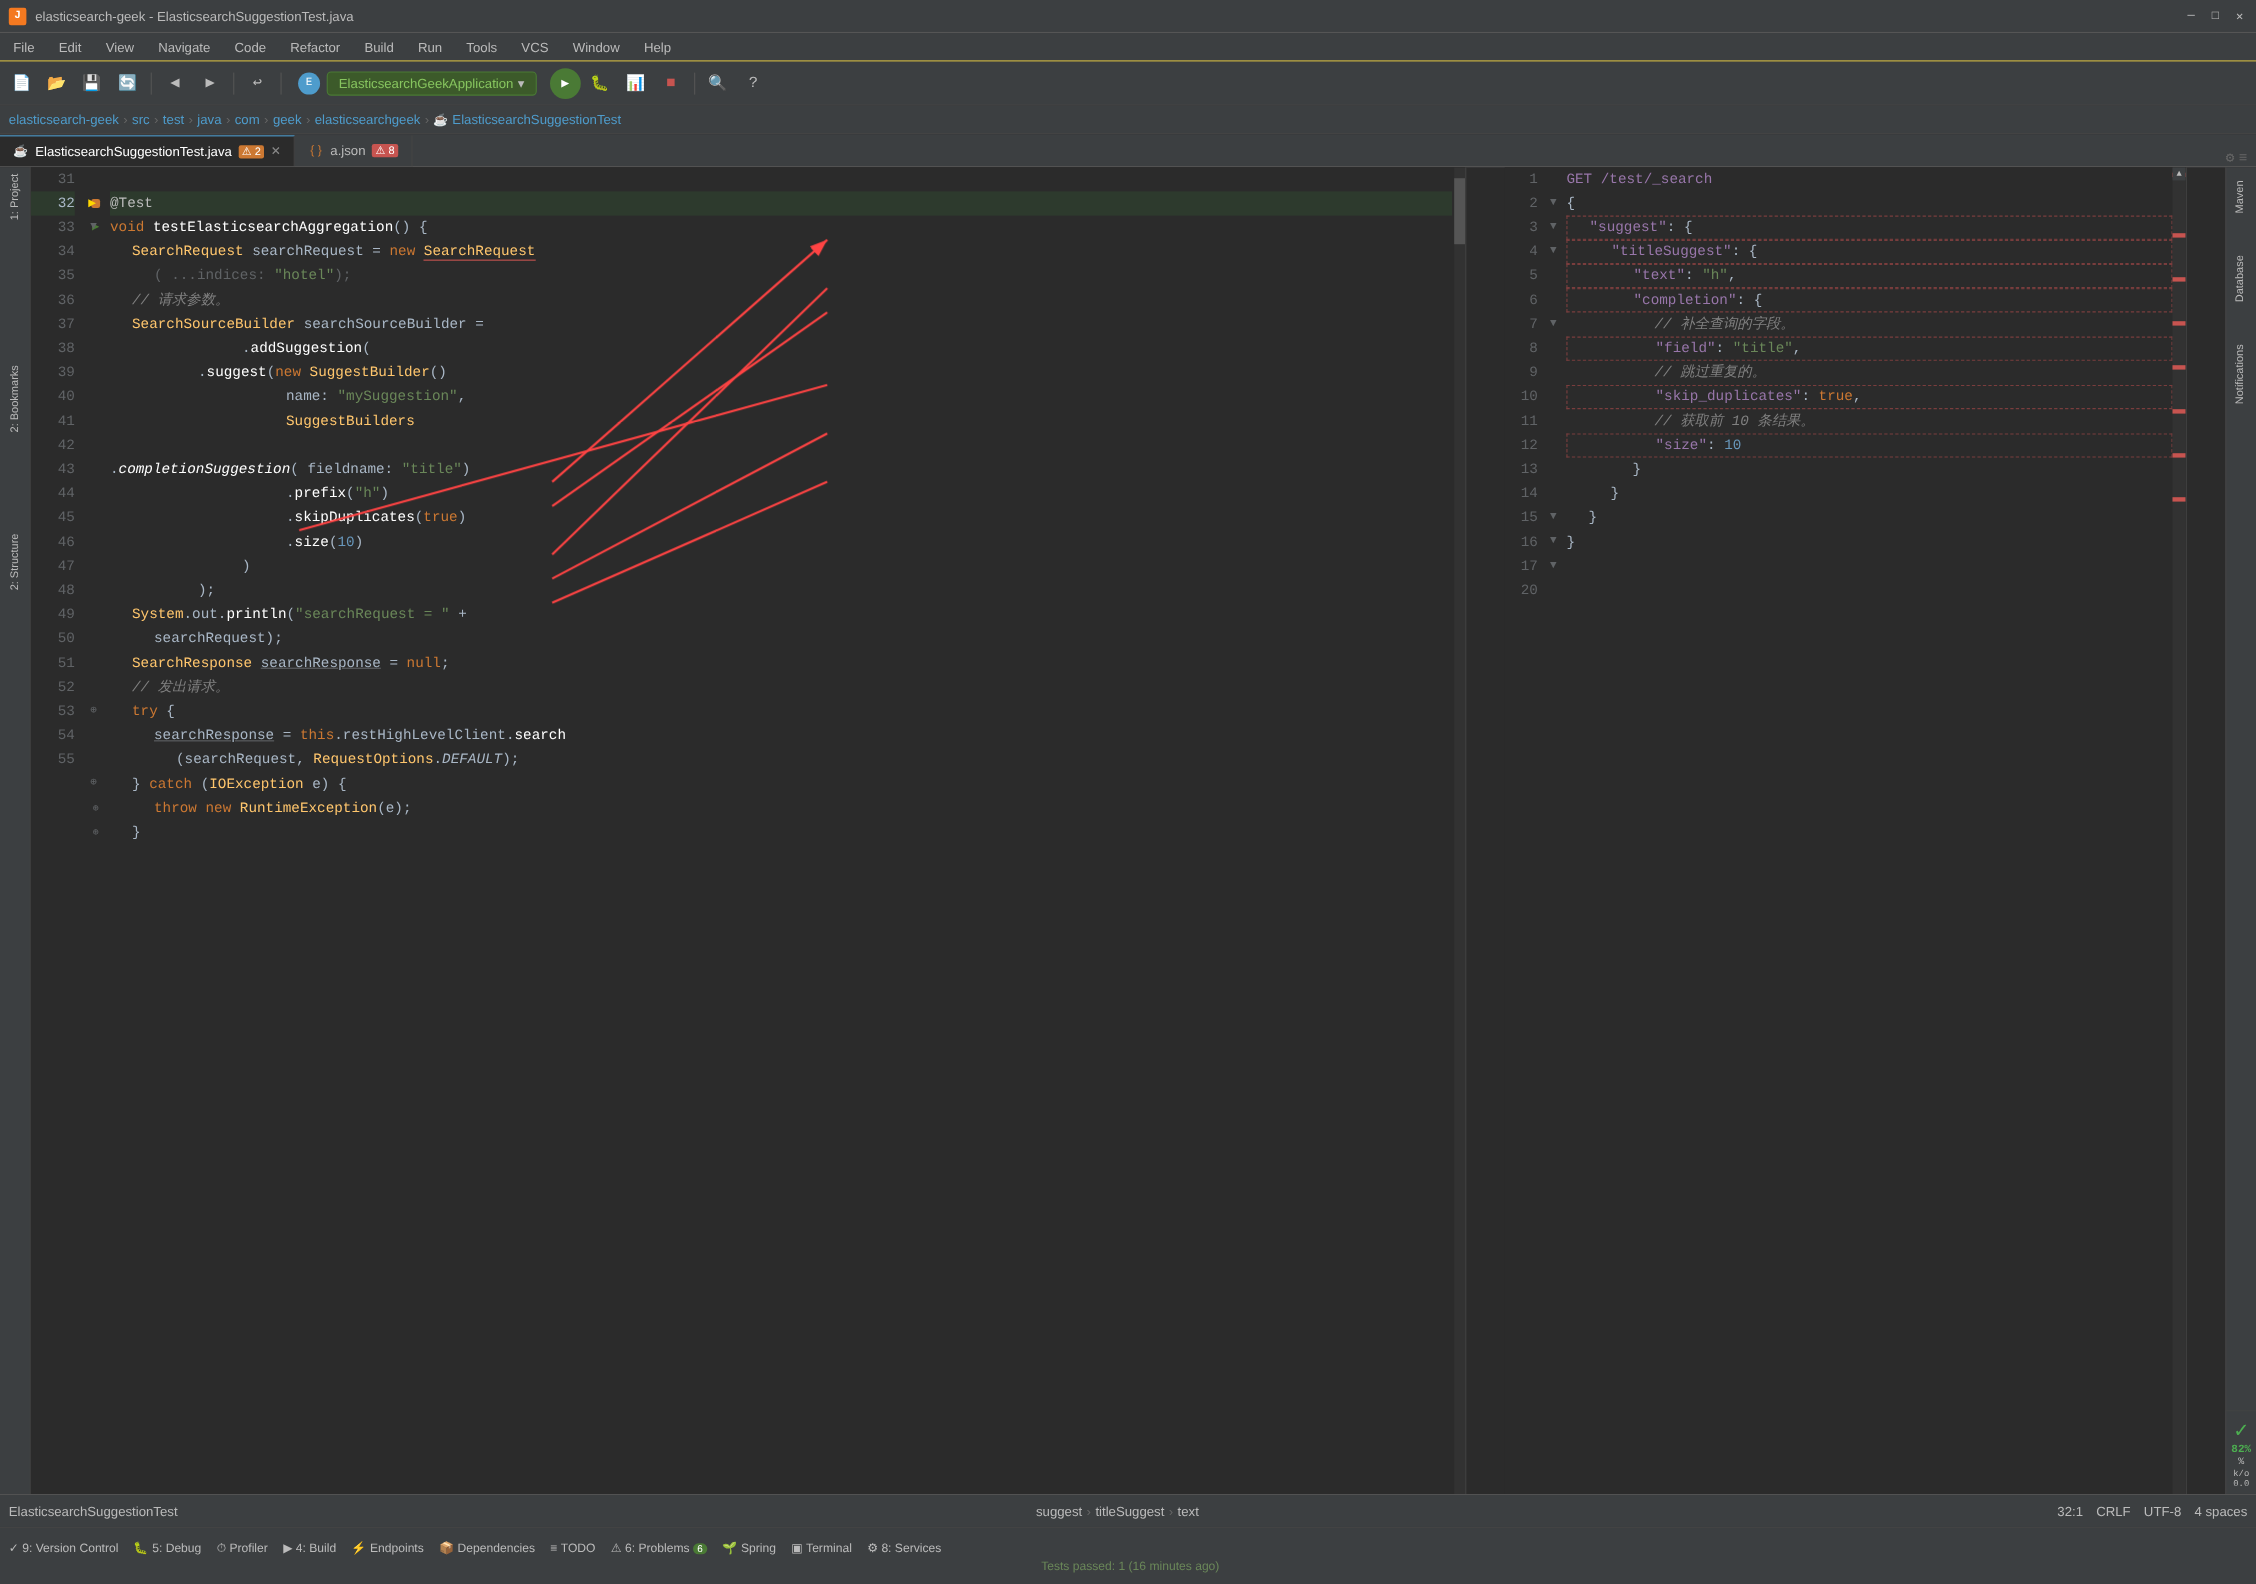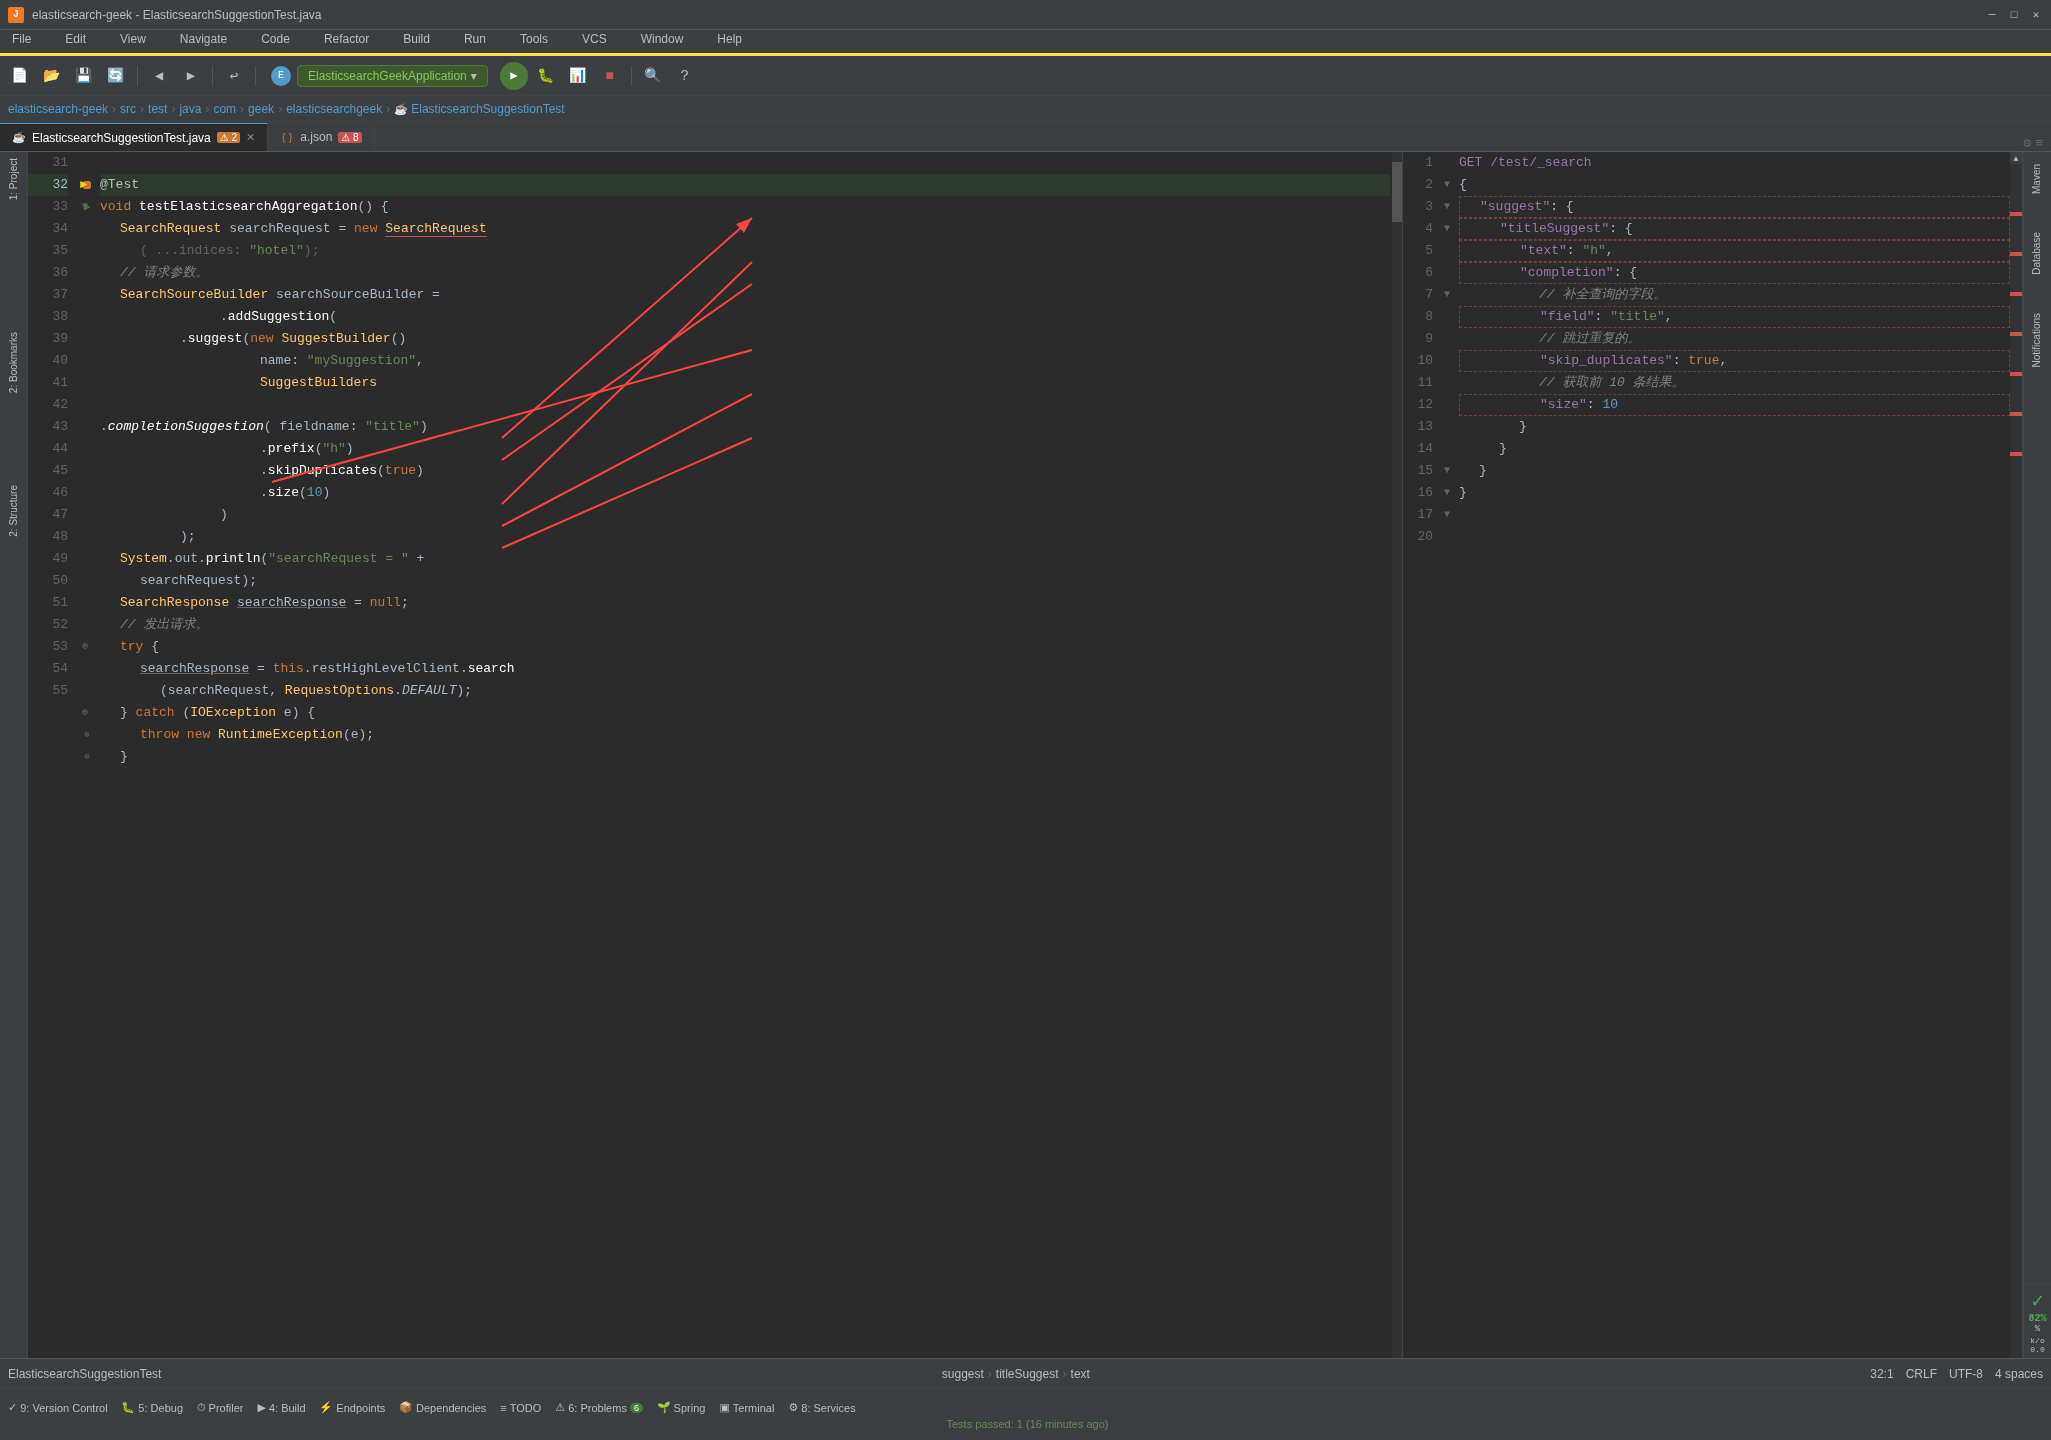--- a/index.html
+++ b/index.html
@@ -60,23 +60,24 @@
       color: #bbb;
       font-size: 11px;
       cursor: pointer;
     }
 
     
     #menu-bar {
       height: 26px;
       background: #3c3f41;
       display: flex;
+      align-items: center;
       padding: 0 4px;
-      gap: 18px;
-      border-bottom: 3px solid #fde047;
+      gap: 6px;
+      border-bottom: 1px solid #fde047;
       font-family: sans-serif;
       font-size: 12px;
     }
     .menu-item {
       padding: 2px 8px;
       color: #bbb;
       cursor: pointer;
     }
 
     
@@ -481,21 +482,21 @@
 </div>
 
 <div id="main-area" style="position:relative;display:flex;height:calc(2051px * 0.6);">
 
   <div id="left-gutter" style="width:28px;background:#3c3f41;display:flex;flex-direction:column;align-items:center;border-right:1px solid #444;">
     <div class="gutter-label" style="transform:rotate(180deg);writing-mode:vertical-rl;font-size:10px;color:#bbb;padding:6px 0;font-family:sans-serif;">1: Project</div>
     <div class="gutter-label" style="transform:rotate(180deg);writing-mode:vertical-rl;font-size:10px;color:#bbb;padding:6px 0;font-family:sans-serif;margin-top:120px;">2: Bookmarks</div>
     <div class="gutter-label" style="transform:rotate(180deg);writing-mode:vertical-rl;font-size:10px;color:#bbb;padding:6px 0;font-family:sans-serif;margin-top:80px;">2: Structure</div>
   </div>
 
-  <div id="editor-area" style="flex:1;display:flex;position:relative;">
+  <div id="editor-area" style="flex:1;display:flex;position:relative;gap:35px;">
 
     <div id="java-editor" style="flex:1;background:#2b2b2b;position:relative;overflow:hidden;border-right:1px solid #444;">
 
       <div style="position:absolute;left:0;top:0;width:48px;text-align:right;padding-right:8px;color:#606366;font-size:13px;line-height:22px;user-select:none;">
         <div>31</div>
         <div style="background:#2d3a2d;color:#a9b7c6;">32</div>
         <div>33</div>
         <div>34</div>
         <div>35</div>
         <div></div>

